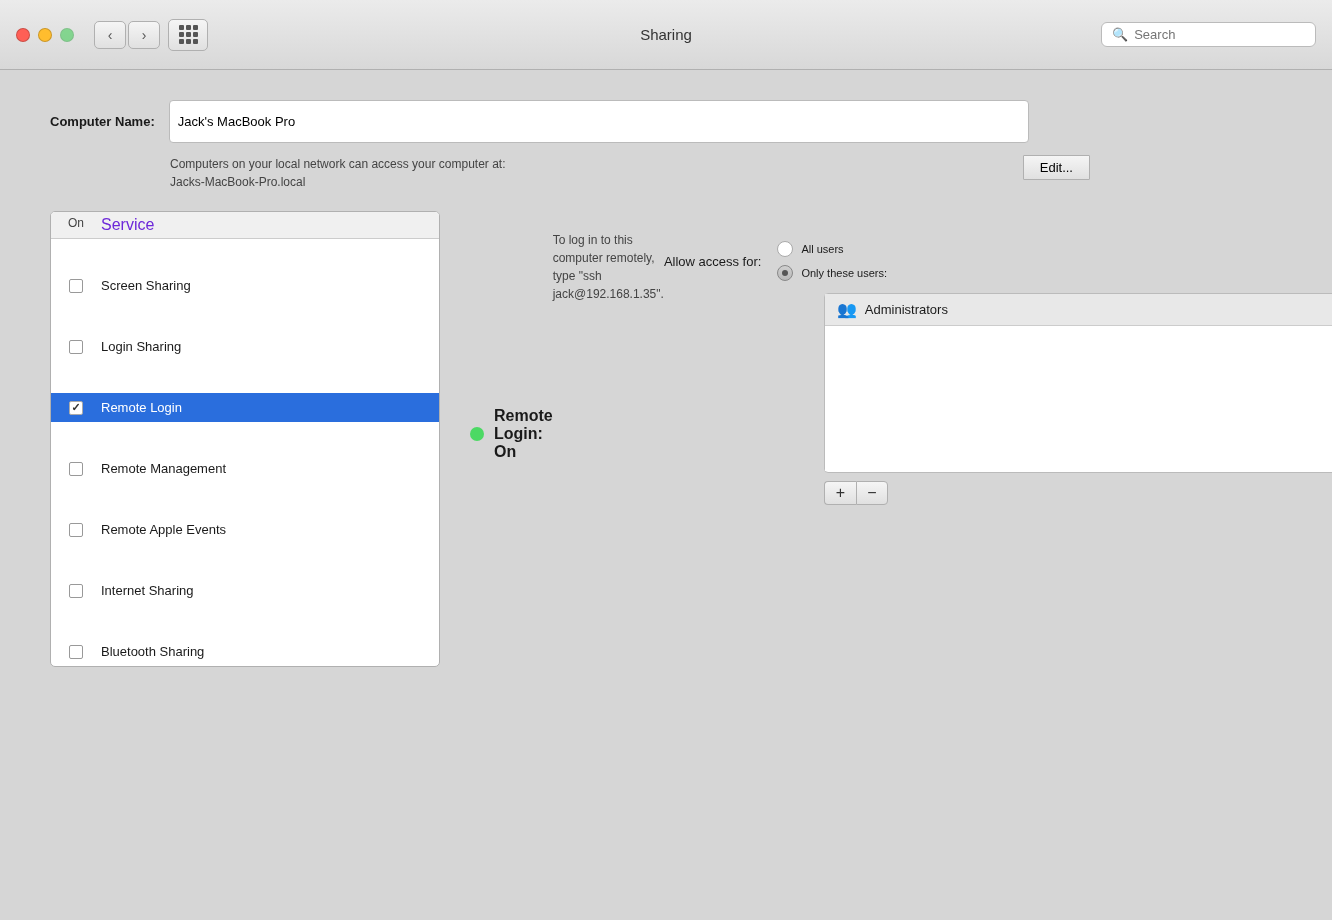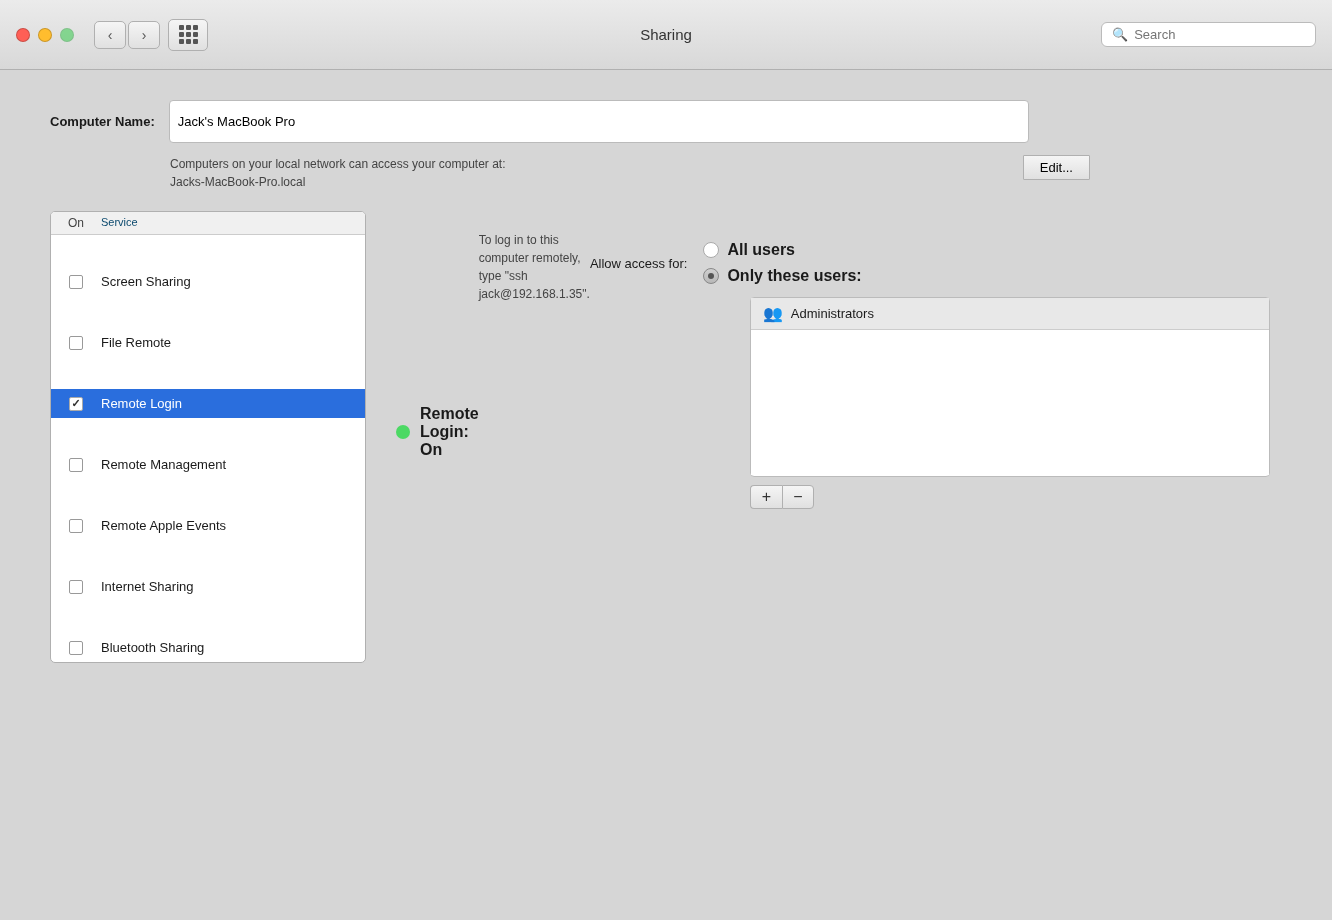--- a/index.html
+++ b/index.html
@@ -181,21 +181,21 @@
 
     
     .main-panel {
       display: flex;
       gap: 0;
       margin-top: 10px;
     }
 
     
     .service-list-container {
-      width: 316px;
+      width: 390px;
       border: 1px solid #b0b0b0;
       border-radius: 5px;
       background: white;
       overflow: hidden;
       flex-shrink: 0;
     }
 
     .service-list-header {
       display: grid;
       grid-template-columns: 50px 1fr;
@@ -205,22 +205,22 @@
     }
 
     .header-on {
       text-align: center;
       font-size: 12px;
       color: #444;
       font-weight: 500;
     }
 
     .header-service {
-      font-size: 11px;
-      color: #0c4a6e;
+      font-size: 16px;
+      color: #6d28d9;
       font-weight: 500;
     }
 
     .service-item {
       display: grid;
       grid-template-columns: 50px 1fr;
       align-items: center;
       padding: 7px 0;
       cursor: pointer;
       margin-top: 32px;
@@ -358,22 +358,21 @@
 
     .radio-btn.selected::after {
       content: '';
       width: 6px;
       height: 6px;
       border-radius: 50%;
       background: #555;
     }
 
     .radio-label {
-      font-size: 16px;
-      font-weight: bold;
+      font-size: 11px;
     }
 
     .users-list {
       border: 1px solid #bbb;
       border-radius: 4px;
       background: white;
       margin-top: 6px;
       margin-left: 160px;
       width: 520px;
       min-height: 180px;
@@ -502,21 +501,21 @@
         <div class="checkbox-wrapper">
           <div class="checkbox"></div>
         </div>
         <div class="service-name">Screen Sharing</div>
       </div>
 
       <div class="service-item">
         <div class="checkbox-wrapper">
           <div class="checkbox"></div>
         </div>
-        <div class="service-name">File Remote</div>
+        <div class="service-name">Login Sharing</div>
       </div>
 
 
       <div class="service-item active">
         <div class="checkbox-wrapper">
           <div class="checkbox-active">
             <span class="checkmark">✓</span>
           </div>
         </div>
         <div class="service-name">Remote Login</div>

